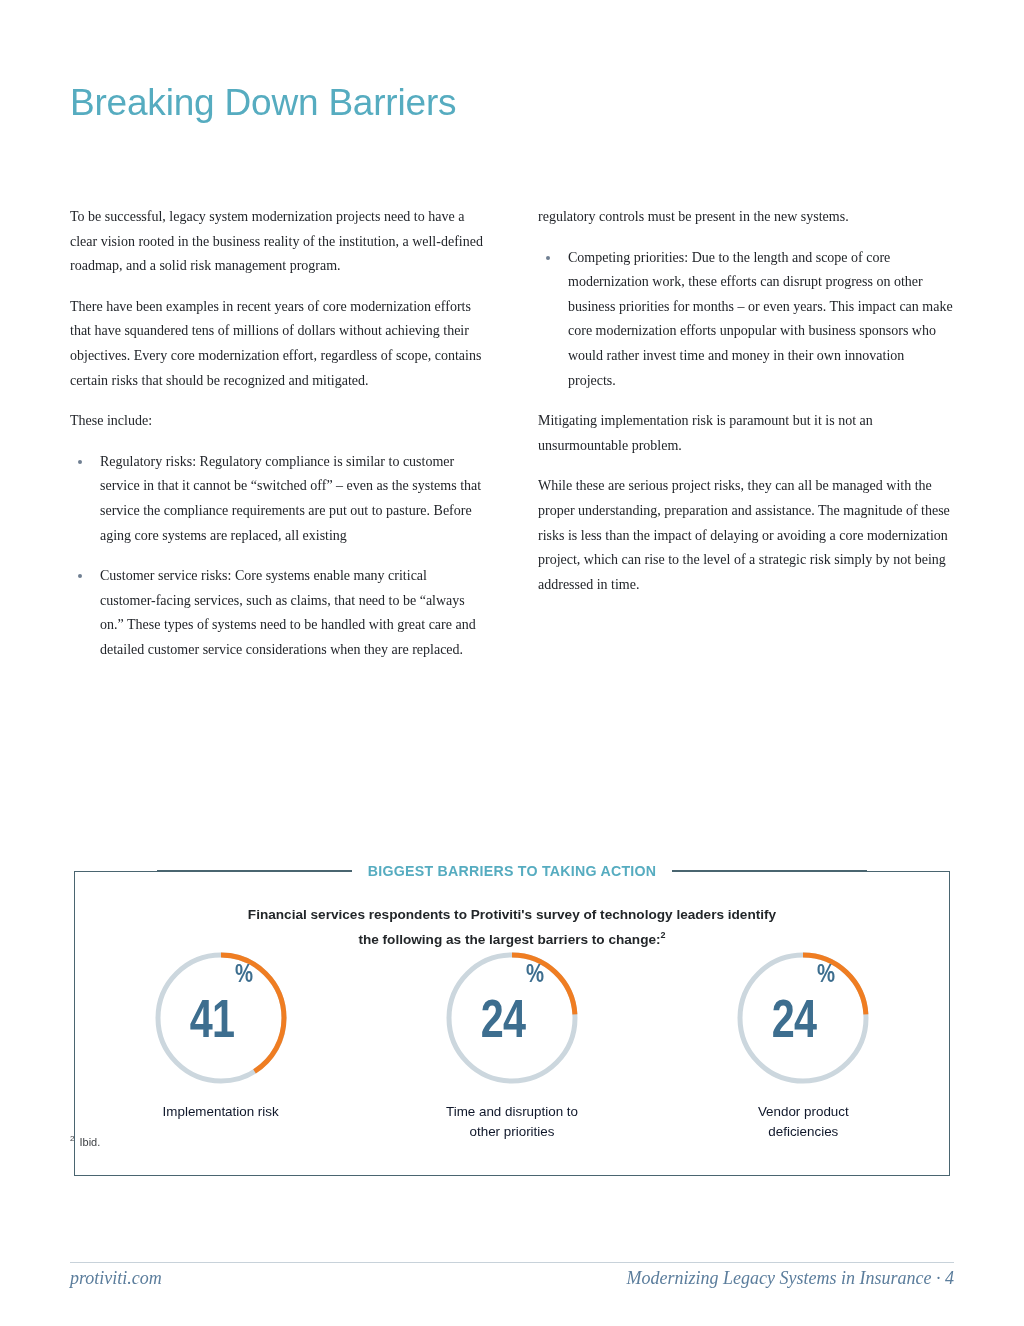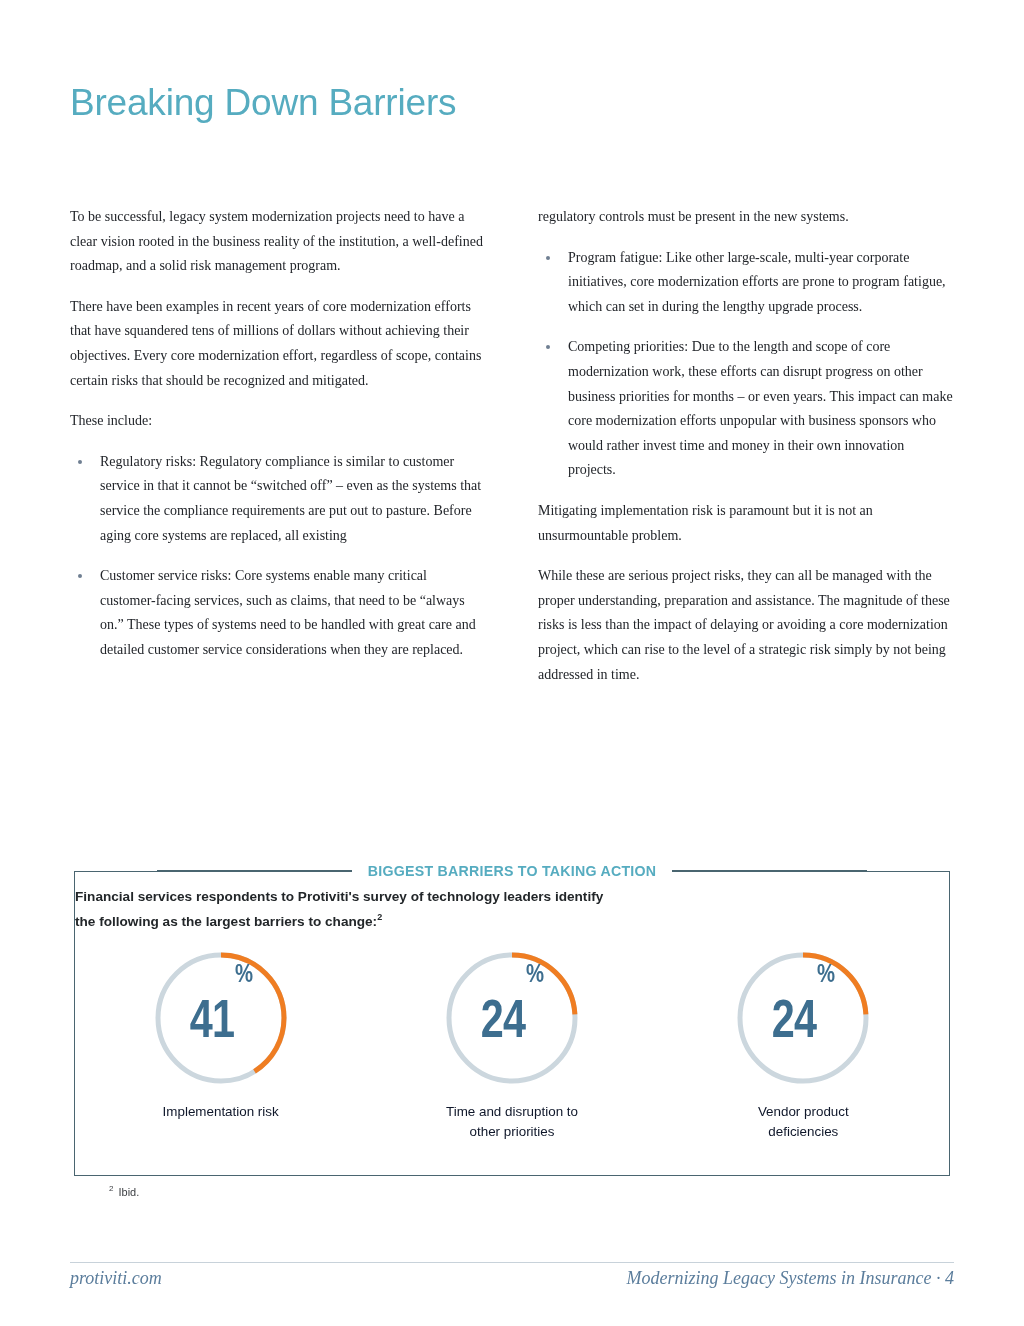--- a/index.html
+++ b/index.html
@@ -64,21 +64,22 @@
   }
   .callout-head .rule.left { width:195px; }
   .callout-head .rule.right { width:195px; }
   .callout-head .headtext {
     font-family:"Liberation Sans", sans-serif;
     font-size:14.2px; font-weight:700; letter-spacing:0.25px;
     color:#56acc0; background:#ffffff;
     padding:0 16px; white-space:nowrap;
   }
   .callout-sub {
-    position:absolute; left:0; top:14px; width:100%;
+    position:absolute; left:0; top:32px; width:100%;
+    text-align:center;
     font-family:"Liberation Sans", sans-serif;
     font-size:13.6px; font-weight:700; line-height:21px;
     color:#222629;
   }
   .callout-sub sup { font-size:9px; font-weight:700; vertical-align:super; }
 
   
   .donuts {
     position:absolute; left:0; top:78px; width:100%;
     display:flex; justify-content:space-around; align-items:flex-start;
@@ -103,23 +104,23 @@
   }
   .donut-label {
     margin-top:16px;
     font-family:"Liberation Sans", sans-serif;
     font-size:13.4px; font-weight:400; line-height:20px;
     color:#0f172a;
   }
 
   
   .footnote {
-    position:absolute; left:70px; top:1184px;
-    font-family:"Liberation Sans", sans-serif;
-    font-size:11px; color:#3c3f43;margin-left:39px;
+    position:absolute; left:70px; top:1134px;
+    font-family:"Liberation Sans", sans-serif;
+    font-size:11px; color:#3c3f43;
   }
   .footnote sup { font-size:8px; vertical-align:super; margin-right:5px; }
 
   
   .footer-rule {
     position:absolute; left:70px; top:1262px;
     width:884px; height:1px; background:#c8d2da;
   }
   .footer {
     position:absolute; left:70px; top:1268px; width:884px;
@@ -151,24 +152,20 @@
           <span>Customer service risks: Core systems enable many critical customer-facing services, such as claims, that need to be “always on.” These types of systems need to be handled with great care and detailed customer service considerations when they are replaced.</span>
         </li>
       </ul>
     </div>
 
     <div class="col">
       <p class="rcol-lead">regulatory controls must be present in the new systems.</p>
       <ul class="bullets">
         <li>
           <span class="dot"></span>
-          <span>Program fatigue: Like other large-scale, multi-year corporate initiatives, core modernization efforts are prone to program fatigue, which can set in during the lengthy upgrade process.</span>
-        </li>
-        <li>
-          <span class="dot"></span>
           <span>Competing priorities: Due to the length and scope of core modernization work, these efforts can disrupt progress on other business priorities for months – or even years. This impact can make core modernization efforts unpopular with business sponsors who would rather invest time and money in their own innovation projects.</span>
         </li>
       </ul>
       <p>Mitigating implementation risk is paramount but it is not an unsurmountable problem.</p>
       <p>While these are serious project risks, they can all be managed with the proper understanding, preparation and assistance. The magnitude of these risks is less than the impact of delaying or avoiding a core modernization project, which can rise to the level of a strategic risk simply by not being addressed in time.</p>
     </div>
 
   </div>
 
   <div class="callout">

